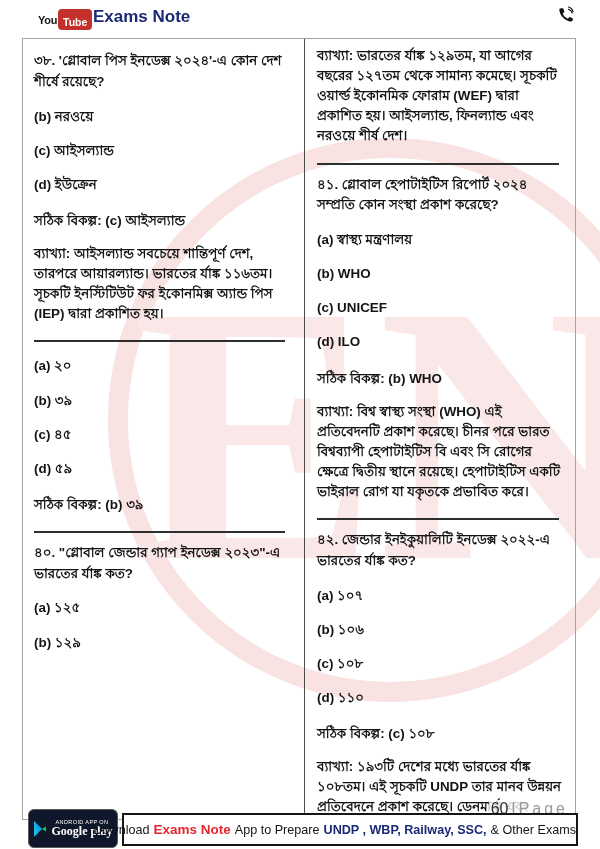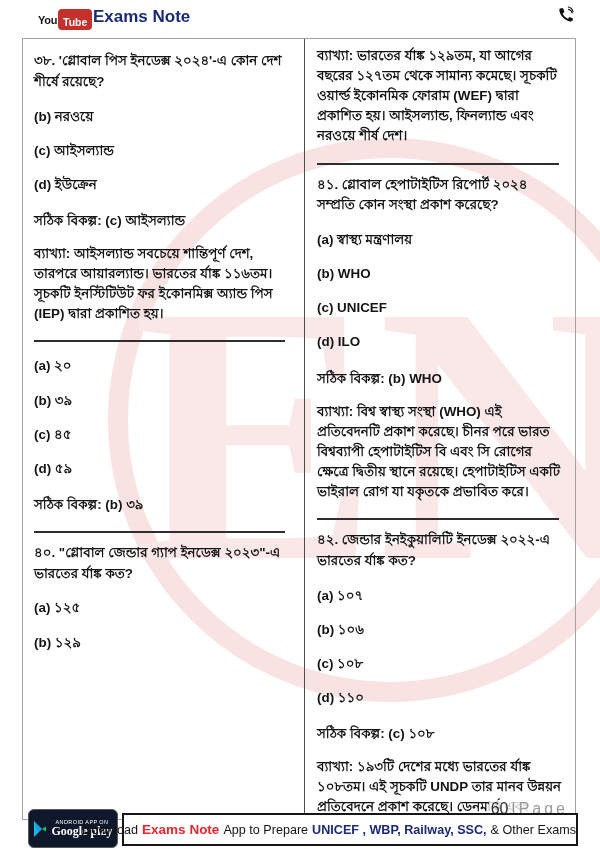--- a/index.html
+++ b/index.html
@@ -161,17 +161,17 @@
     <span class="gp-text">
       <span class="gp-top">ANDROID APP ON</span>
       <span class="gp-bottom">Google play</span>
     </span>
   </div>
 
   <div class="dl-box">
     <span>Download</span>
     <span class="dl-app">Exams Note</span>
     <span>App to Prepare</span>
-    <span class="dl-bold">UNICEF , WBP,  Railway, SSC,</span>
+    <span class="dl-bold">UNDP , WBP,  Railway, SSC,</span>
     <span>&amp; Other  Exams</span>
   </div>
 
 </div>
 
 </body></html>

